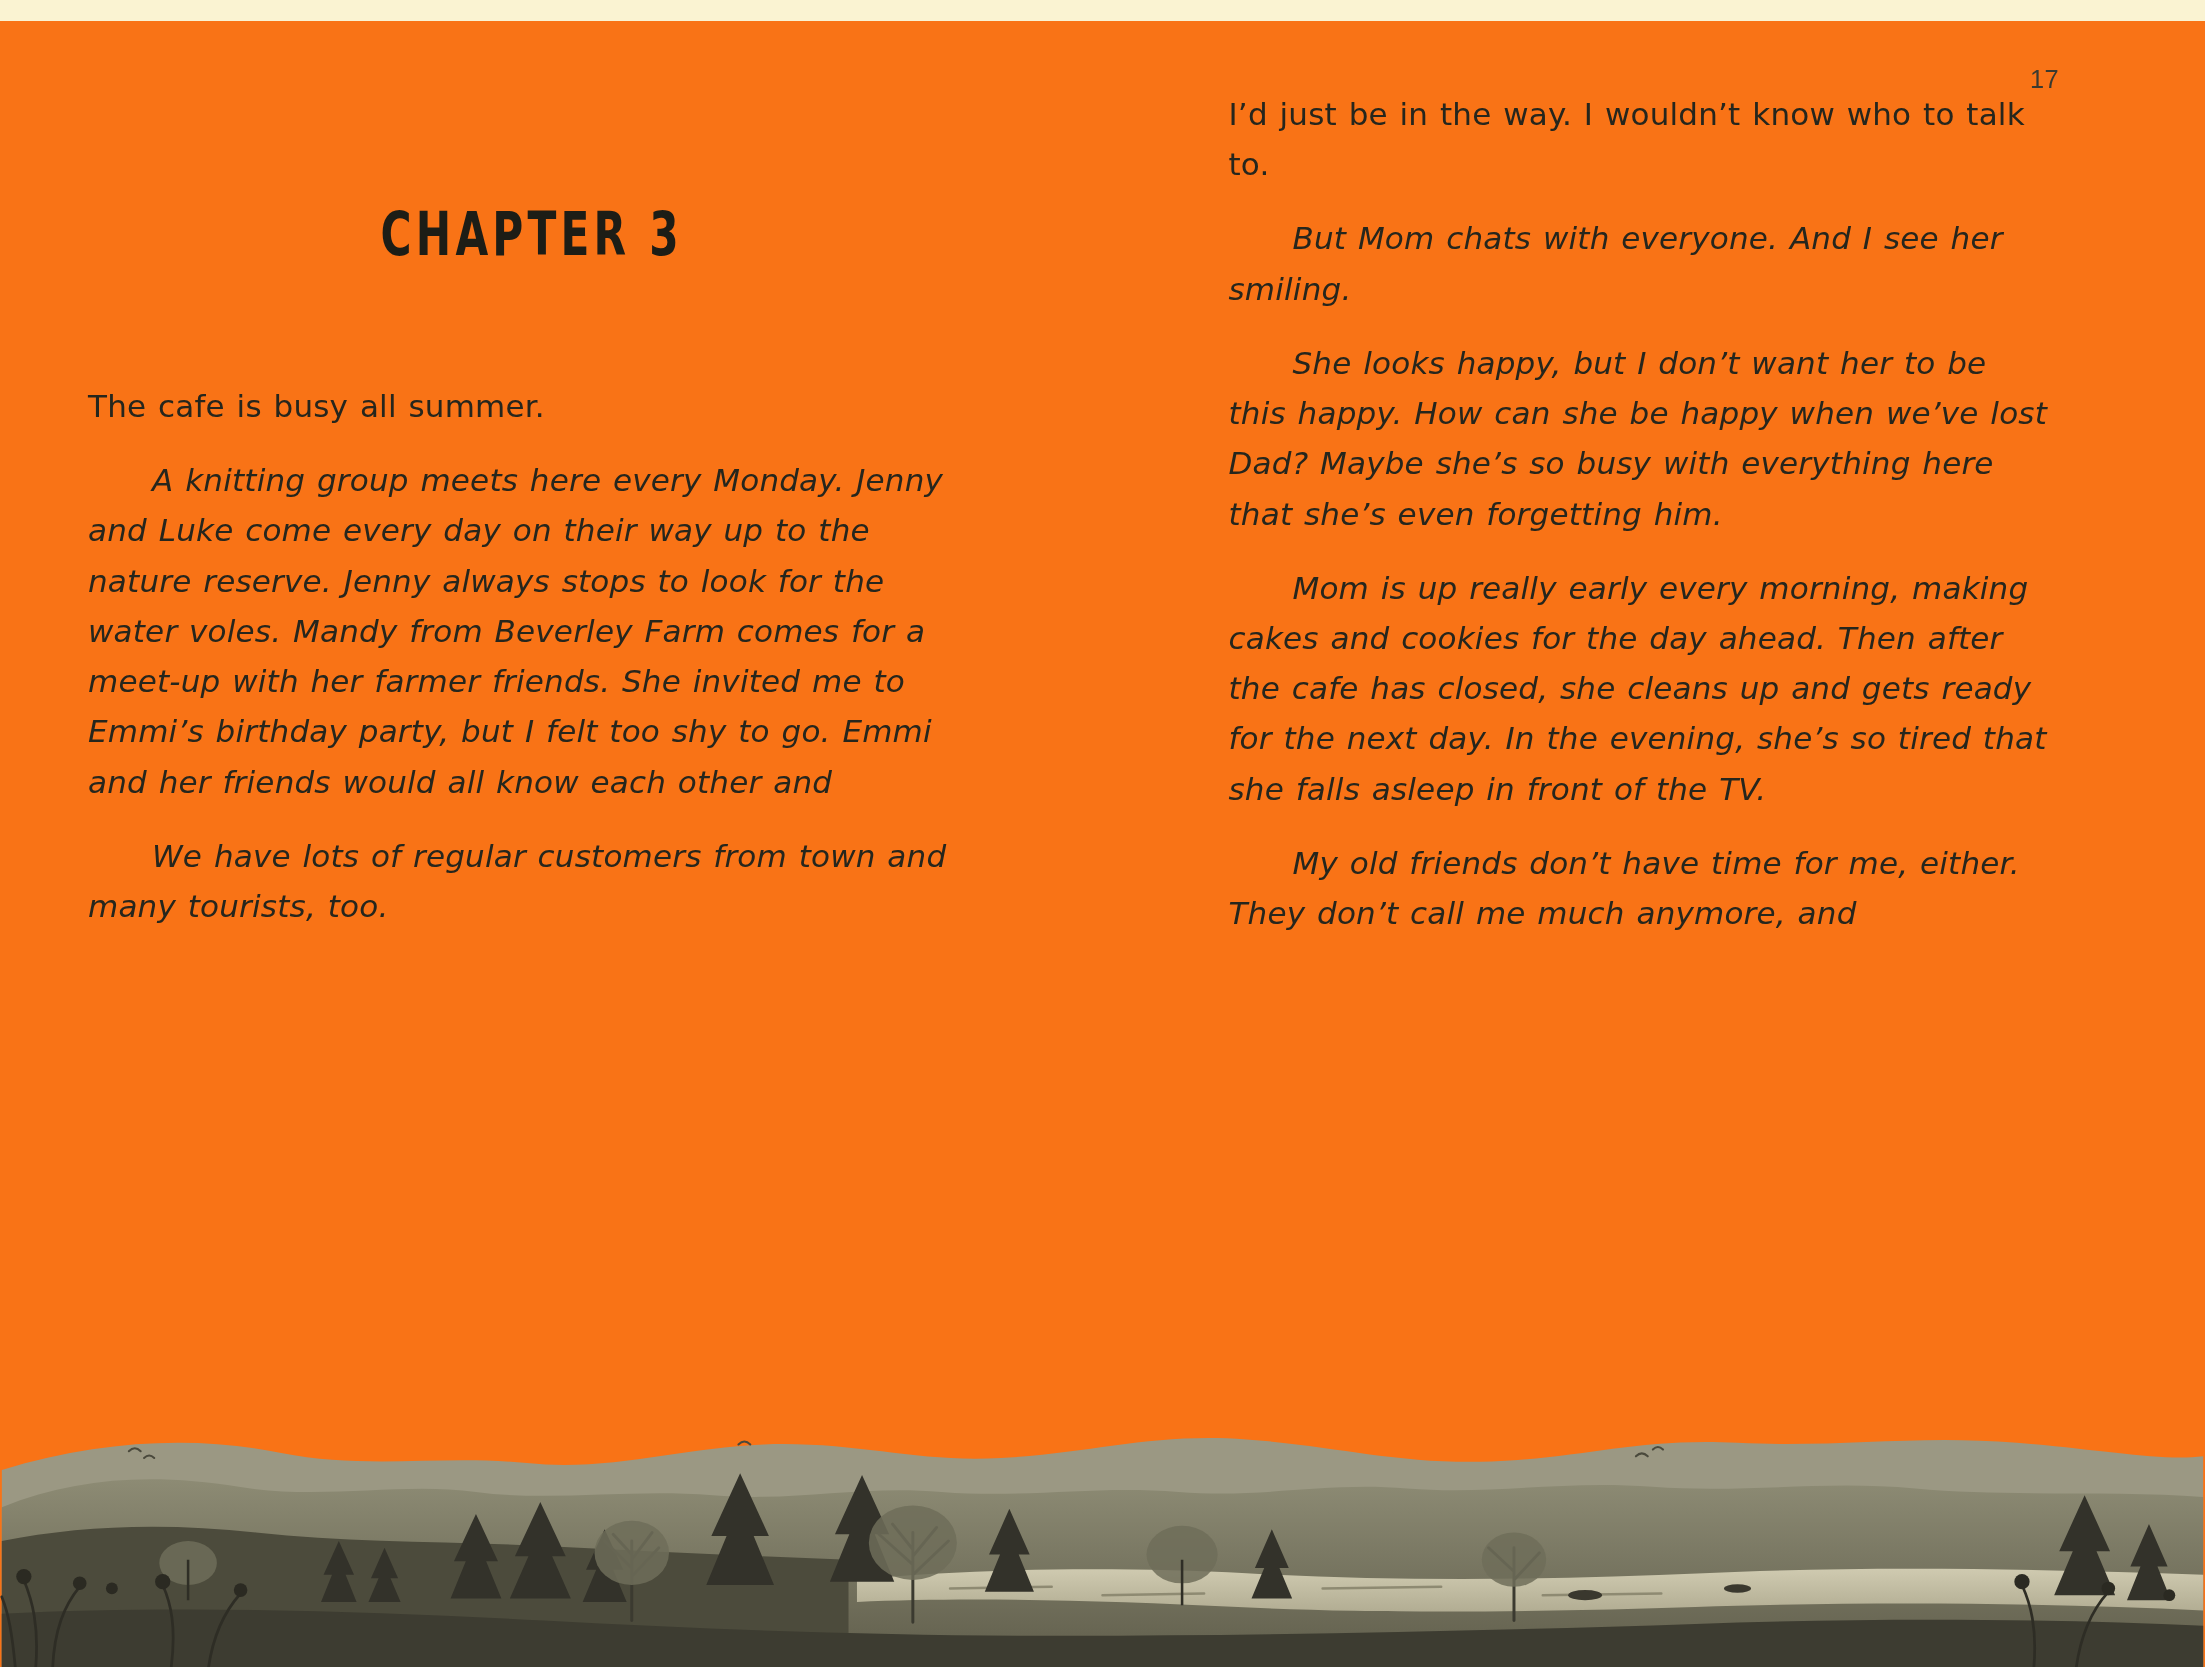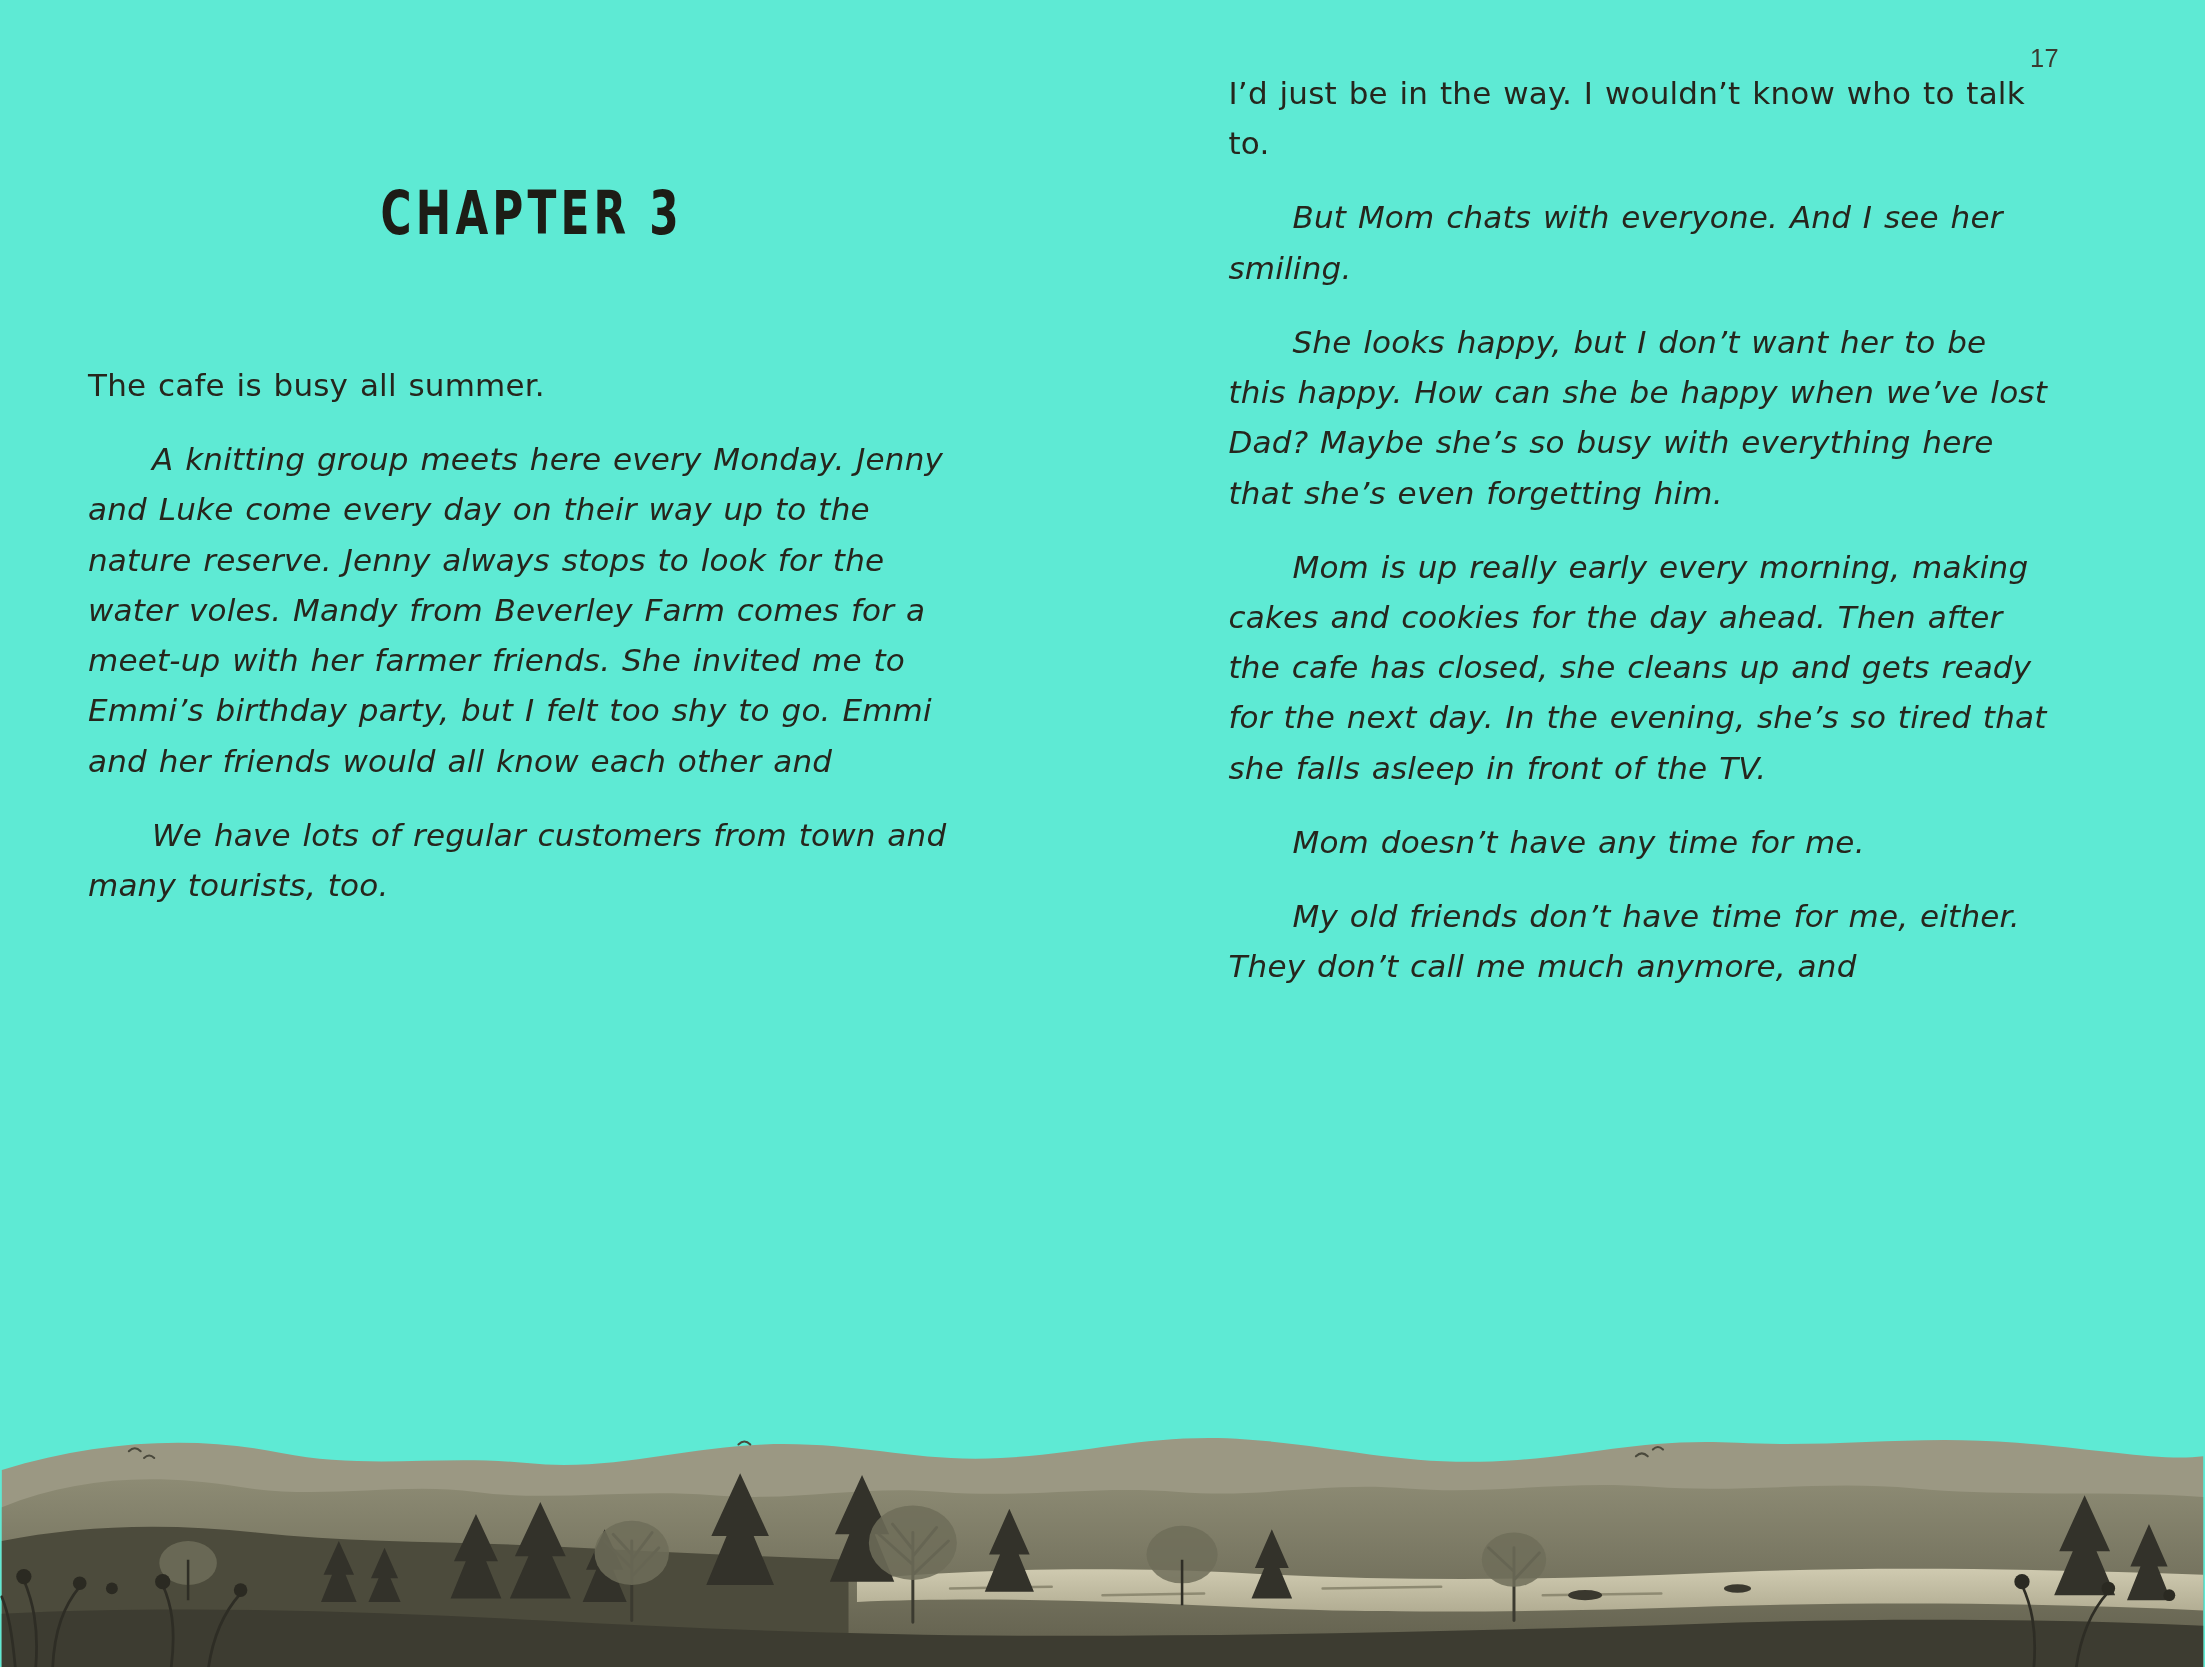--- a/index.html
+++ b/index.html
@@ -12,21 +12,22 @@
     height: 1668px;
     position: relative;
     overflow: hidden;
     font-family: "DejaVu Sans", sans-serif;
     color: #2a2a22;
   }
 
   .page {
     position: absolute;
     inset: 0;
-    background: #5eead4;
+    background: #f97316;
+    margin-top: 21px;
   }
 
   .page-number {
     position: absolute;
     top: 44px;
     right: 146px;
     font-family: "Liberation Sans", sans-serif;
     font-size: 25.4px;
     color: #3a3a30;
     letter-spacing: 0.4px;
@@ -118,21 +119,20 @@
       <p class="body-text">The cafe is busy all summer.</p>
       <p class="body-text indent">A knitting group meets here every Monday.  Jenny and Luke come every day on their way up to the nature reserve.  Jenny always stops to look for the water voles.  Mandy from Beverley Farm comes for a meet-up with her farmer friends.  She invited me to Emmi’s birthday party, but I felt too shy to go.  Emmi and her friends would all know each other and</p>
       <p class="body-text indent">We have lots of regular customers from town and many tourists, too.</p>
     </div>
 
     <div class="col col-right">
       <p class="body-text">I’d just be in the way.  I wouldn’t know who to talk to.</p>
       <p class="body-text indent">But Mom chats with everyone.  And I see her smiling.</p>
       <p class="body-text indent">She looks happy, but I don’t want her to be this happy.  How can she be happy when we’ve lost Dad?  Maybe she’s so busy with everything here that she’s even forgetting him.</p>
       <p class="body-text indent">Mom is up really early every morning, making cakes and cookies for the day ahead.  Then after the cafe has closed, she cleans up and gets ready for the next day.  In the evening, she’s so tired that she falls asleep in front of the TV.</p>
-      <p class="body-text indent">Mom doesn’t have any time for me.</p>
       <p class="body-text indent">My old friends don’t have time for me, either.  They don’t call me much anymore, and</p>
     </div>
 
   </div>
 
   <div class="art-band">
     <svg width="2205" height="254" viewBox="0 0 2600 300" xmlns="http://www.w3.org/2000/svg" aria-hidden="true">
       <defs>
         <linearGradient id="hillFade" x1="0" y1="0" x2="0" y2="1">
           <stop offset="0%" stop-color="#8d8b74"></stop>

